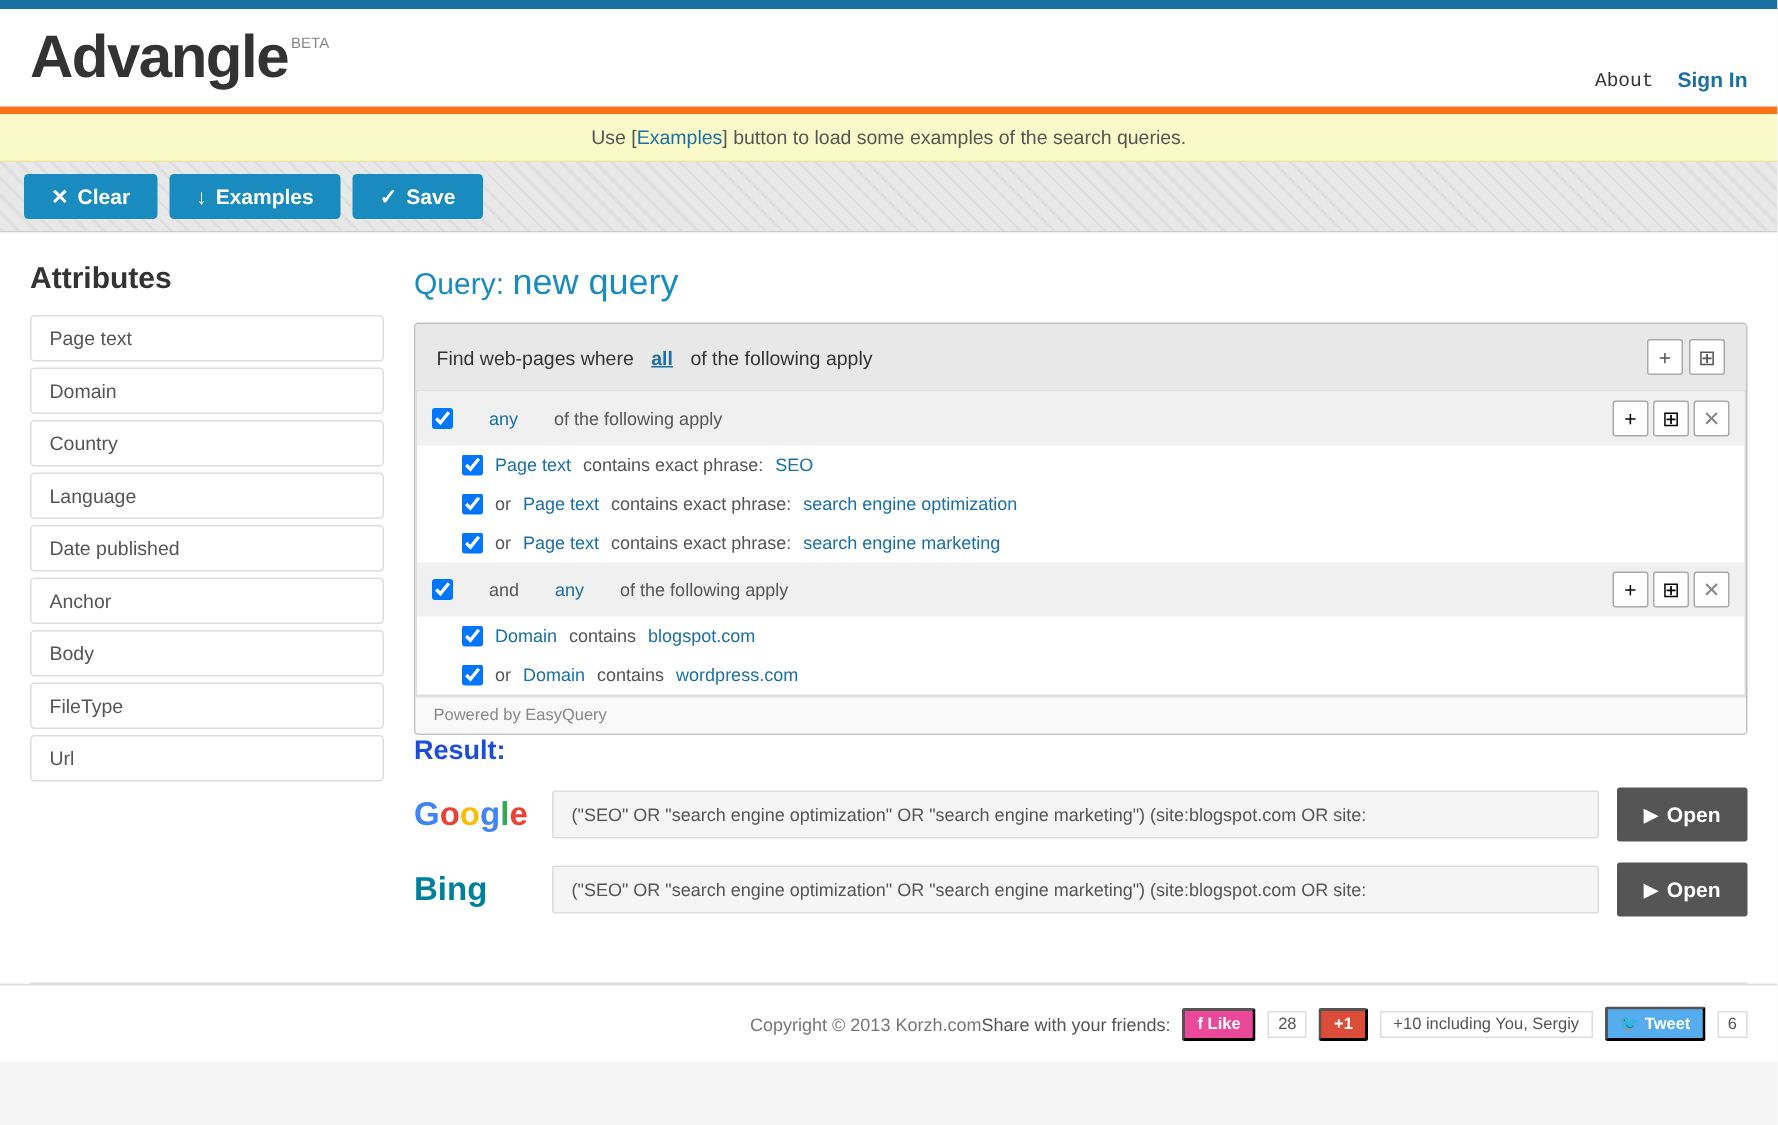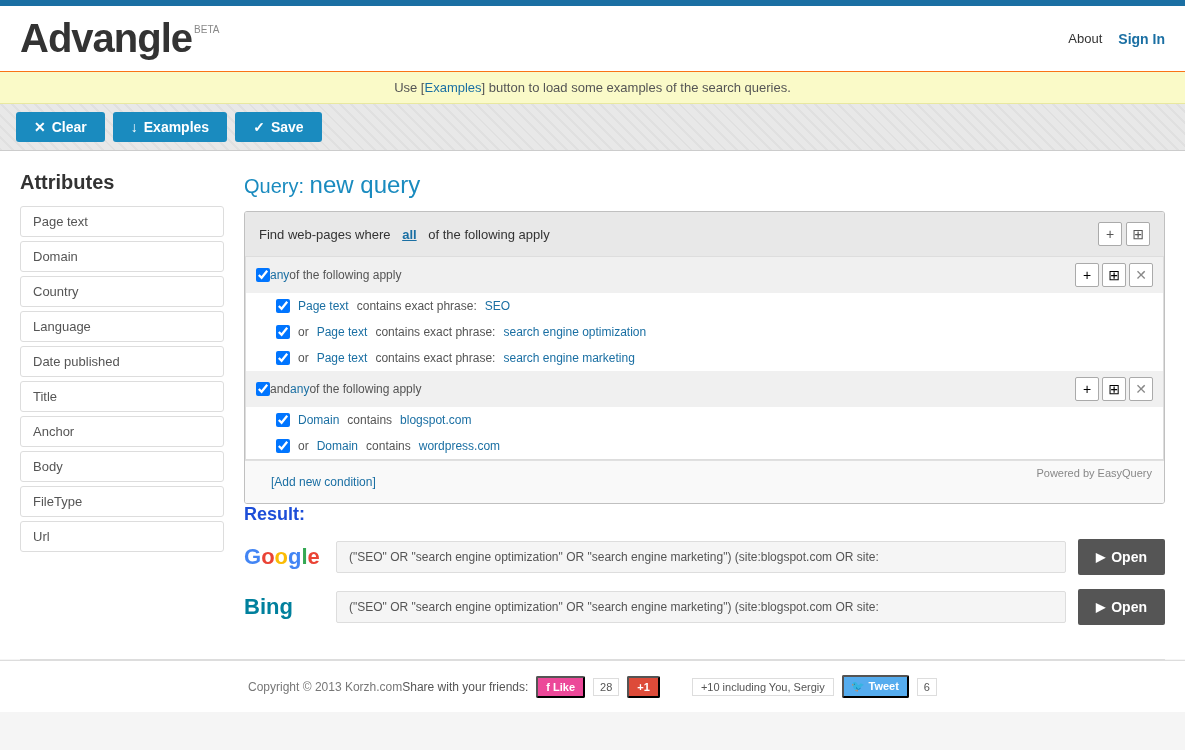--- a/index.html
+++ b/index.html
@@ -2,48 +2,48 @@
 <html><head>
   <meta charset="utf-8">
   <style>
     * { box-sizing: border-box; margin: 0; padding: 0; }
     body { font-family: Arial, sans-serif; font-size: 13px; background: #f5f5f5; color: #333; }
 
     
     .top-bar { background: #1a6fa3; height: 6px; width: 100%; }
 
     
-    .header { background: #fff; border-bottom: 1px solid #f97316; padding: 10px 20px; display: flex; align-items: center; justify-content: space-between; }
+    .header { background: #fff; border-bottom: 5px solid #f97316; padding: 10px 20px; display: flex; align-items: flex-end; justify-content: space-between; }
     .logo-area { display: flex; align-items: baseline; gap: 8px; }
     .logo-text { font-size: 40px; font-weight: bold; color: #333; letter-spacing: -1px; }
     .logo-beta { font-size: 10px; color: #888; margin-left: 2px; vertical-align: top; margin-top: 8px; display: inline-block; }
     .logo-tagline { font-size: 13px; color: #555; }
     .logo-google { color: #1a73e8; }
     .logo-bing { color: #00809d; }
     .header-nav { display: flex; align-items: center; gap: 16px; }
-    .header-about { color: #333; text-decoration: none; font-size: 13px; }
+    .header-about { color: #333; text-decoration: none; font-size: 13px; font-family: Liberation Mono, monospace; }
     .header-signin { color: #1a6fa3; text-decoration: none; font-size: 14px; font-weight: bold; }
 
     
     .notice-bar { background: #fafac8; border-bottom: 1px solid #e8e8a0; padding: 8px 20px; text-align: center; font-size: 13px; color: #555; }
     .notice-bar a { color: #1a6fa3; text-decoration: none; }
 
     
     .toolbar { background: #e8e8e8; border-bottom: 1px solid #ccc; padding: 8px 16px; display: flex; gap: 8px; background: repeating-linear-gradient(45deg, #e0e0e0, #e0e0e0 2px, #e8e8e8 2px, #e8e8e8 8px); }
     .btn { display: inline-flex; align-items: center; gap: 6px; padding: 7px 18px; border: none; cursor: pointer; font-size: 14px; font-weight: bold; border-radius: 3px; color: #fff; text-decoration: none; }
     .btn-clear { background: #1a8bbf; }
     .btn-examples { background: #1a8bbf; }
     .btn-save { background: #1a8bbf; }
     .btn-icon { font-size: 14px; }
 
     
     .main { display: flex; padding: 20px; gap: 20px; background: #fff; min-height: 500px; }
 
     
-    .sidebar { width: 204px; flex-shrink: 0; }
+    .sidebar { width: 236px; flex-shrink: 0; }
     .sidebar-title { font-size: 20px; font-weight: bold; color: #333; margin-bottom: 12px; }
     .attr-list { display: flex; flex-direction: column; gap: 4px; }
     .attr-item { background: #fff; border: 1px solid #ddd; border-radius: 3px; padding: 7px 12px; color: #555; cursor: pointer; font-size: 13px; }
 
     
     .query-area { flex: 1; }
     .query-title { font-size: 20px; font-weight: bold; color: #333; margin-bottom: 12px; }
     .query-title span { color: #1a8bbf; font-weight: normal; }
 
     .query-builder { border: 1px solid #c0c0c0; border-radius: 3px; background: #f9f9f9; overflow: hidden; }
@@ -56,45 +56,45 @@
     .qbtn-group { color: #555; }
     .qbtn-del { color: #888; }
     .condition-row { display: flex; align-items: center; padding: 6px 10px; gap: 8px; }
     .cond-checkbox { width: 14px; height: 14px; }
     .cond-keyword { color: #1a6fa3; cursor: pointer; font-size: 12px; }
     .cond-text { font-size: 12px; color: #555; }
     .cond-link { color: #1a6fa3; text-decoration: none; cursor: pointer; font-size: 12px; }
     .cond-label { color: #1a6fa3; font-size: 12px; }
     .row-actions { margin-left: auto; display: flex; gap: 3px; }
 
-    .group-header { background: #f0f0f0; display: flex; align-items: center; padding: 6px 10px; gap: 0; }
+    .group-header { background: #f0f0f0; display: flex; align-items: center; padding: 6px 10px; gap: 24px; }
 
     .add-condition { padding: 8px 14px; font-size: 12px; }
 
     
     .result-title { font-size: 18px; font-weight: bold; color: #1d4ed8; margin-bottom: 14px; }
     .result-row { display: flex; align-items: center; gap: 12px; margin-bottom: 14px; }
     .result-engine-logo { width: 80px; flex-shrink: 0; }
     .g-blue { color: #4285F4; }
     .g-red { color: #EA4335; }
     .g-yellow { color: #FBBC05; }
     .g-green { color: #34A853; }
     .bing-logo { color: #00809d; font-size: 22px; font-weight: bold; }
     .result-query-box { flex: 1; background: #f5f5f5; border: 1px solid #ddd; padding: 8px 12px; font-size: 12px; color: #555; white-space: nowrap; overflow: hidden; text-overflow: ellipsis; border-radius: 2px; }
     .open-btn { background: #555; color: #fff; border: none; padding: 10px 18px; cursor: pointer; font-size: 14px; font-weight: bold; border-radius: 2px; display: flex; align-items: center; gap: 6px; white-space: nowrap; }
     .open-arrow { font-size: 12px; }
 
     
-    .footer { border-top: 1px solid #ddd; background: #fff; padding: 14px 20px; display: flex; align-items: center; justify-content: center; }
+    .footer { border-top: 1px solid #ddd; background: #fff; padding: 14px 20px; display: flex; align-items: center; justify-content: flex-end; }
     .footer-copy { font-size: 12px; color: #777; }
     .footer-share { display: flex; align-items: center; gap: 8px; font-size: 12px; color: #555; }
     .fb-btn { background: #ec4899; color: #fff; padding: 3px 8px; border-radius: 2px; font-size: 11px; font-weight: bold; }
     .fb-count { background: #fff; border: 1px solid #ddd; padding: 2px 6px; font-size: 11px; color: #555; }
     .gplus-btn { background: #dd4b39; color: #fff; padding: 3px 8px; border-radius: 2px; font-size: 11px; font-weight: bold; }
-    .gplus-extra { font-size: 11px; color: #555; background: #fff; border: 1px solid #ddd; padding: 2px 8px; margin-left: 24px; }
+    .gplus-extra { font-size: 11px; color: #555; background: #fff; border: 1px solid #ddd; padding: 2px 8px; }
     .twitter-btn { background: #55acee; color: #fff; padding: 3px 8px; border-radius: 2px; font-size: 11px; font-weight: bold; }
     .tweet-count { background: #fff; border: 1px solid #ddd; padding: 2px 6px; font-size: 11px; color: #555; }
     .scrollable-conditions { max-height: 220px; overflow-y: scroll; border: 1px solid #ddd; background: #fff; }
     .scrollable-conditions::-webkit-scrollbar { width: 14px; }
     .scrollable-conditions::-webkit-scrollbar-track { background: #f5f5f5; border-left: 1px solid #ddd; }
     .scrollable-conditions::-webkit-scrollbar-thumb { background: #ccc; border: 1px solid #bbb; }
 
     .cond-indent { margin-left: 20px; }
   </style>
 </head>
@@ -136,21 +136,20 @@
 <div class="main">
 
   <div class="sidebar">
     <div class="sidebar-title">Attributes</div>
     <div class="attr-list">
       <div class="attr-item">Page text</div>
       <div class="attr-item">Domain</div>
       <div class="attr-item">Country</div>
       <div class="attr-item">Language</div>
       <div class="attr-item">Date published</div>
-      <div class="attr-item">Title</div>
       <div class="attr-item">Anchor</div>
       <div class="attr-item">Body</div>
       <div class="attr-item">FileType</div>
       <div class="attr-item">Url</div>
     </div>
   </div>
 
   <div class="query-area">
     <div class="query-title">
       <span>Query:</span>
@@ -230,21 +229,20 @@
           <input type="checkbox" checked="" class="cond-checkbox" style="">
           <span class="cond-text">or</span>
           <span class="cond-link">Domain</span>
           <span class="cond-text">contains</span>
           <span class="cond-label">wordpress.com</span>
         </div>
 
       </div>
 
       <div style="display:flex; justify-content:space-between; padding: 6px 12px; border-top: 1px solid #e0e0e0; background:#f9f9f9;">
-        <a href="#" class="add-condition" style="color:#1a6fa3; font-size:12px; text-decoration:none;">[Add new condition]</a>
         <span style="font-size:11px; color:#888;">
           <a href="#" style="color:#888; text-decoration:none;">Powered by EasyQuery</a>
         </span>
       </div>
     </div>
 
     <div class="result-title">Result:</div>
 
     <div class="result-row">
       <div class="result-engine-logo">

